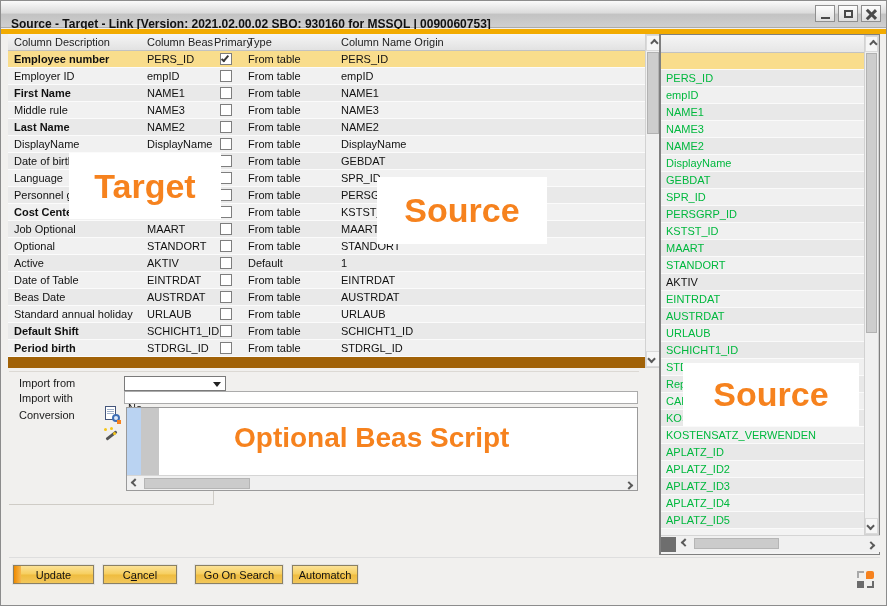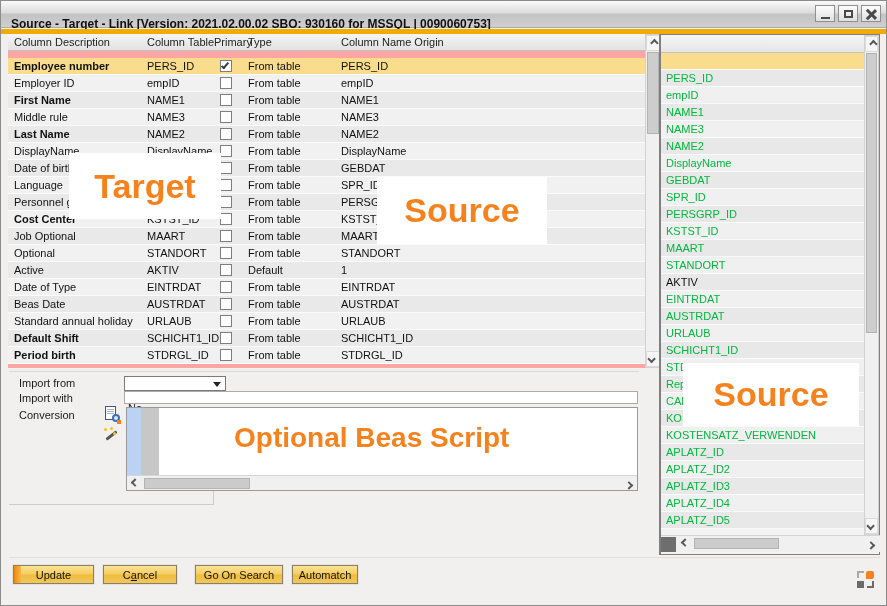--- a/index.html
+++ b/index.html
@@ -19,25 +19,25 @@
   .winbtn{width:20px; height:17px; border:1px solid #8F8F8F; background:linear-gradient(#FDFDFD,#DFDFDF);
     display:flex; align-items:center; justify-content:center; position:relative;}
   .glyph-min{width:9px; height:2px; background:#4A4A4A; margin-top:8px;}
   .glyph-max{width:9px; height:8px; border:2px solid #4A4A4A;}
   .glyph-close{position:relative; width:10px; height:10px;}
   .glyph-close::before,.glyph-close::after{content:""; position:absolute; left:4px; top:-1px;
     width:2.5px; height:13px; background:#4A4A4A;}
   .glyph-close::before{transform:rotate(45deg);} .glyph-close::after{transform:rotate(-45deg);}
   .goldbar{position:absolute; left:0; top:28px; width:100%; height:5px; background:var(--gold);}
   
-  .grid{position:absolute; left:7px; top:33px; width:653px; height:334px; background:#fca5a5;}
+  .grid{position:absolute; left:7px; top:33px; width:653px; height:334px; background:#a16207;}
   .grid-header{position:absolute; left:0; top:0; width:637px; height:17px;
     background:linear-gradient(#F5F5F5,#E2E2E2); border-bottom:1px solid #C2C2C2;}
   .hcell{position:absolute; top:2px; color:#222; white-space:nowrap;}
-  .grid-rows{position:absolute; left:0; top:24px; width:637px;}
+  .grid-rows{position:absolute; left:0; top:17px; width:637px;}
   .grid-row{position:relative; width:637px; height:17px; border-bottom:1px solid #FBFBFB;}
   .grid-row.alt-a{background:#F1F1F1;} .grid-row.alt-b{background:#E9E9E9;}
   .grid-row.selected{background:var(--sel);}
   .cell{position:absolute; top:2px; white-space:nowrap; color:#111;}
   .c-desc{left:6px;} .c-name{left:139px;} .c-type{left:240px;} .c-origin{left:333px;}
   .bold{font-weight:bold;}
   .checkbox{position:absolute; left:212px; top:2px; width:12px; height:12px;
     background:#FFF; border:1px solid #7E7E7E;}
   .checkbox .tick{position:absolute; left:2px; top:0px; width:4px; height:8px;
     border-right:2px solid #3B3B3B; border-bottom:2px solid #3B3B3B; transform:rotate(40deg);}
@@ -132,21 +132,21 @@
       <div class="winbtn">
           <span class="glyph-close"></span>
         </div>
     </div>
   </div>
   <div class="goldbar"></div>
 
   <div class="grid">
     <div class="grid-header">
       <span class="hcell" style="left:6px">Column Description</span>
-      <span class="hcell" style="left:139px">Column Table</span>
+      <span class="hcell" style="left:139px">Column Beas</span>
       <span class="hcell" style="left:206px">Primary</span>
       <span class="hcell" style="left:240px">Type</span>
       <span class="hcell" style="left:333px">Column Name Origin</span>
     </div>
     <div class="grid-rows" id="grid-rows">
         <div class="grid-row selected">
           <span class="cell c-desc bold">Employee number</span>
           <span class="cell c-name">PERS_ID</span>
           <span class="checkbox">
             <span class="tick"></span>
@@ -232,21 +232,21 @@
           <span class="cell c-origin">STANDORT</span>
         </div>
         <div class="grid-row alt-b">
           <span class="cell c-desc">Active</span>
           <span class="cell c-name">AKTIV</span>
           <span class="checkbox"></span>
           <span class="cell c-type">Default</span>
           <span class="cell c-origin">1</span>
         </div>
         <div class="grid-row alt-a">
-          <span class="cell c-desc">Date of Type</span>
+          <span class="cell c-desc">Date of Table</span>
           <span class="cell c-name">EINTRDAT</span>
           <span class="checkbox"></span>
           <span class="cell c-type">From table</span>
           <span class="cell c-origin">EINTRDAT</span>
         </div>
         <div class="grid-row alt-b">
           <span class="cell c-desc">Beas Date</span>
           <span class="cell c-name">AUSTRDAT</span>
           <span class="checkbox"></span>
           <span class="cell c-type">From table</span>

